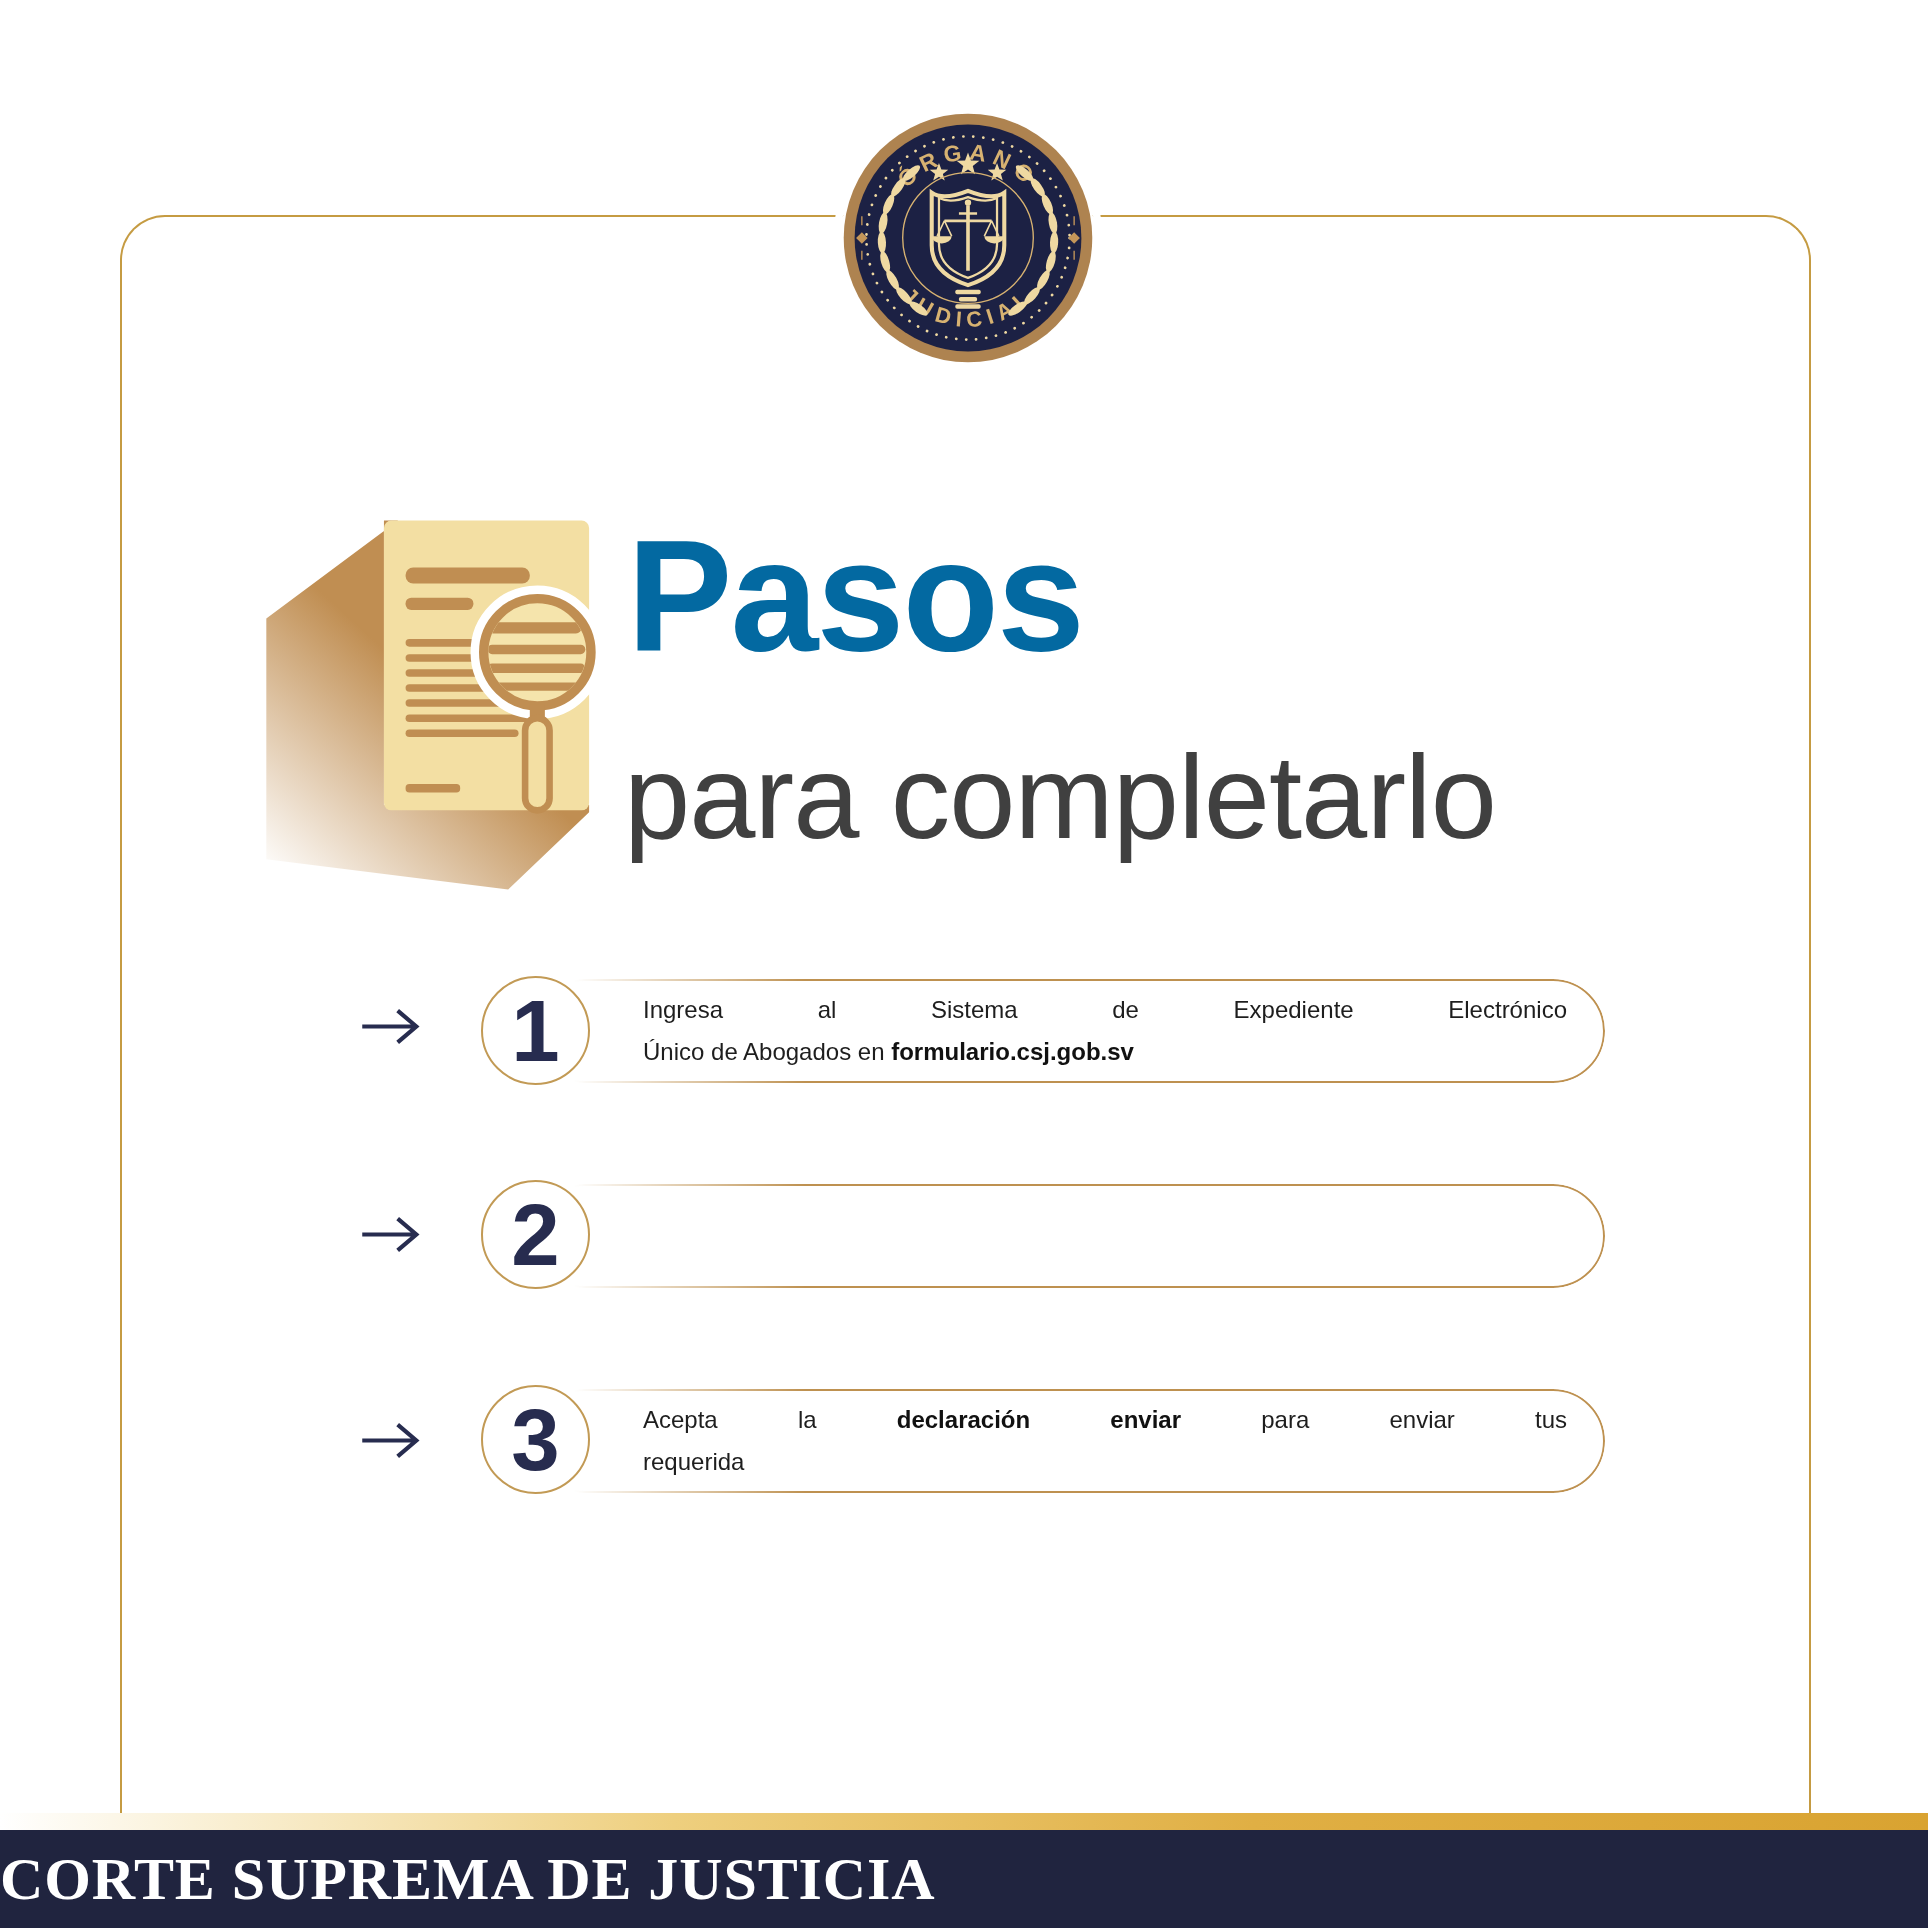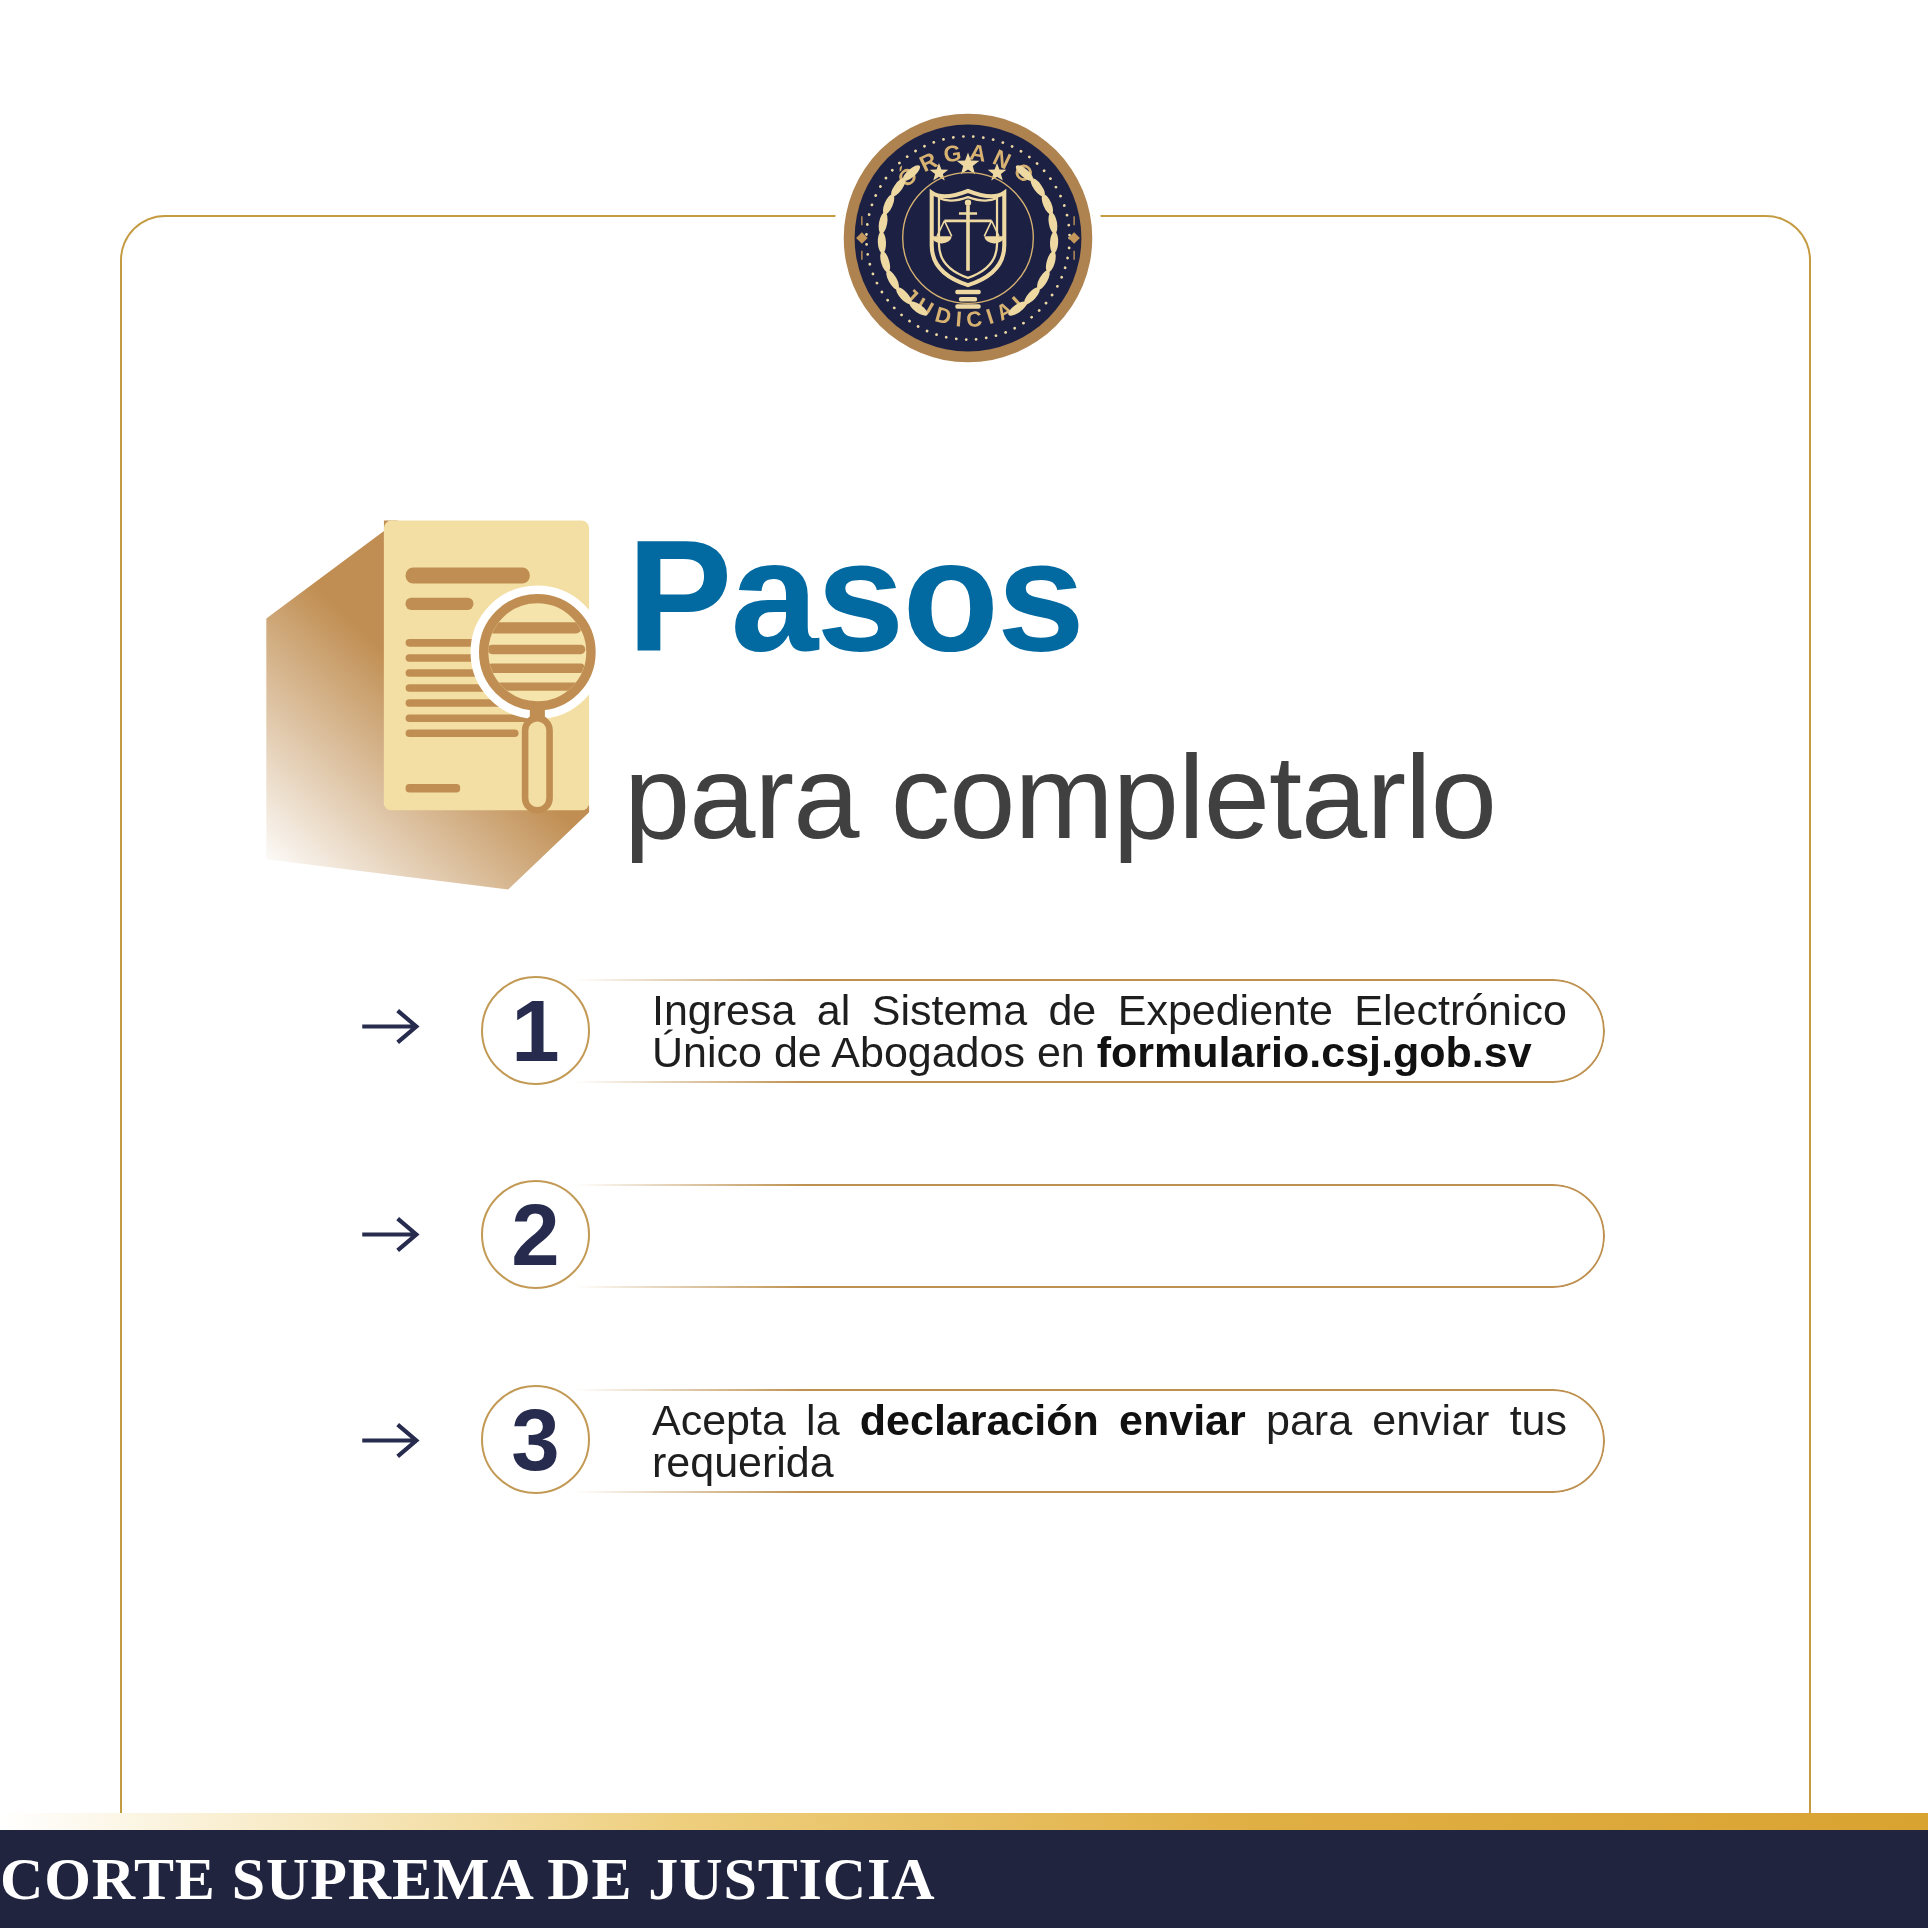--- a/index.html
+++ b/index.html
@@ -27,22 +27,22 @@
   
   .arrow{position:absolute;left:360px;width:66px;height:41px;}
   .step-circle{position:absolute;left:481px;width:105px;height:105px;background:#fff;
          border:2.8px solid #C29A55;border-radius:50%;z-index:3;
          display:flex;align-items:center;justify-content:center;
          font-size:87px;font-weight:700;color:#272C4F;}
   .step-box{position:absolute;left:532px;width:1073px;height:104px;background:#fff;z-index:1;}
   .step-box .bord{position:absolute;inset:0;border:2.8px solid #BE9150;border-radius:53px;
          -webkit-mask:linear-gradient(90deg,transparent 0,transparent 42px,#000 273px);
          mask:linear-gradient(90deg,transparent 0,transparent 42px,#000 273px);}
-  .step-text{position:absolute;left:120px;right:38px;top:50%;transform:translateY(-50%);
-         font-size:43px;line-height:42px;color:#1E1E1E;}
+  .step-text{position:absolute;left:111px;right:38px;top:50%;transform:translateY(-50%);
+         font-size:24px;line-height:42px;color:#1E1E1E;}
   .step-text b{font-weight:700;color:#111;}
   .l1{text-align:justify;text-align-last:justify;}
   .l2{text-align:left;}
 
   .row1 .arrow{top:1006px;} .row1 .step-circle{top:976px;} .row1 .step-box{top:979px;}
   .row2 .arrow{top:1214px;} .row2 .step-circle{top:1180px;} .row2 .step-box{top:1184px;}
   .row3 .arrow{top:1420px;} .row3 .step-circle{top:1385px;} .row3 .step-box{top:1389px;}
 
   
   .footer-strip{position:absolute;left:0;top:1813px;width:1928px;height:17px;

